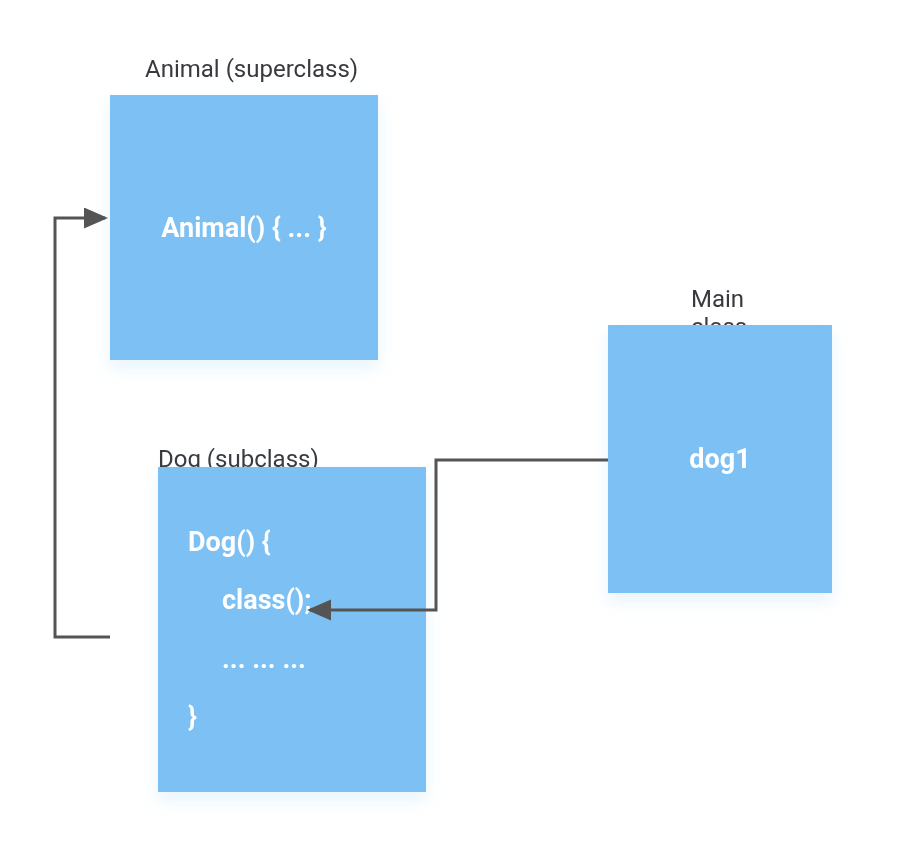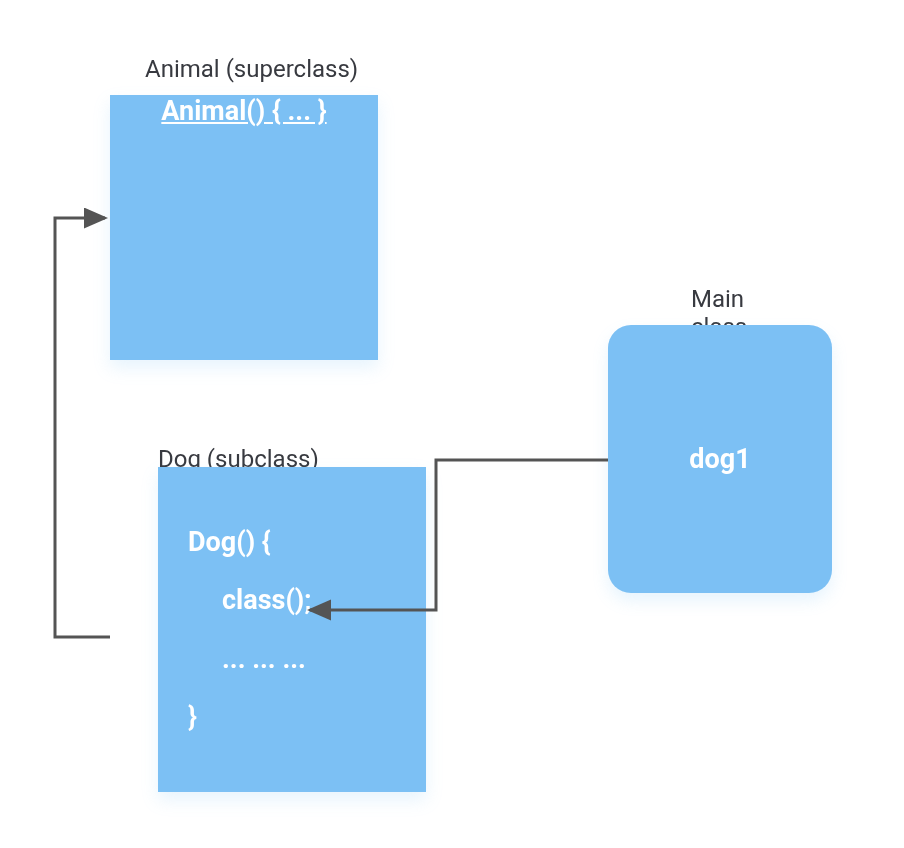--- a/index.html
+++ b/index.html
@@ -30,22 +30,22 @@
       font-size: 24px;
       color: #383a40;
       font-weight: 400;
     }
     .box-animal {
       left: 110px;
       top: 95px;
       width: 268px;
       height: 265px;
       display: flex;
+      align-items: center;
       justify-content: center;
-      text-decoration: underline;
     }
     .box-animal .txt {
       font-size: 27px;
       font-weight: 700;
       color: #ffffff;
     }
     .box-dog {
       left: 110px;
       top: 467px;
       width: 268px;
@@ -67,21 +67,20 @@
       padding-left: 34px;
     }
     .box-main {
       left: 608px;
       top: 325px;
       width: 224px;
       height: 268px;
       display: flex;
       align-items: center;
       justify-content: center;
-      border-radius: 23px;
     }
     .box-main .txt {
       font-size: 27px;
       font-weight: 700;
       color: #ffffff;
     }
     .arrows {
       position: absolute;
       left: 0;
       top: 0;

